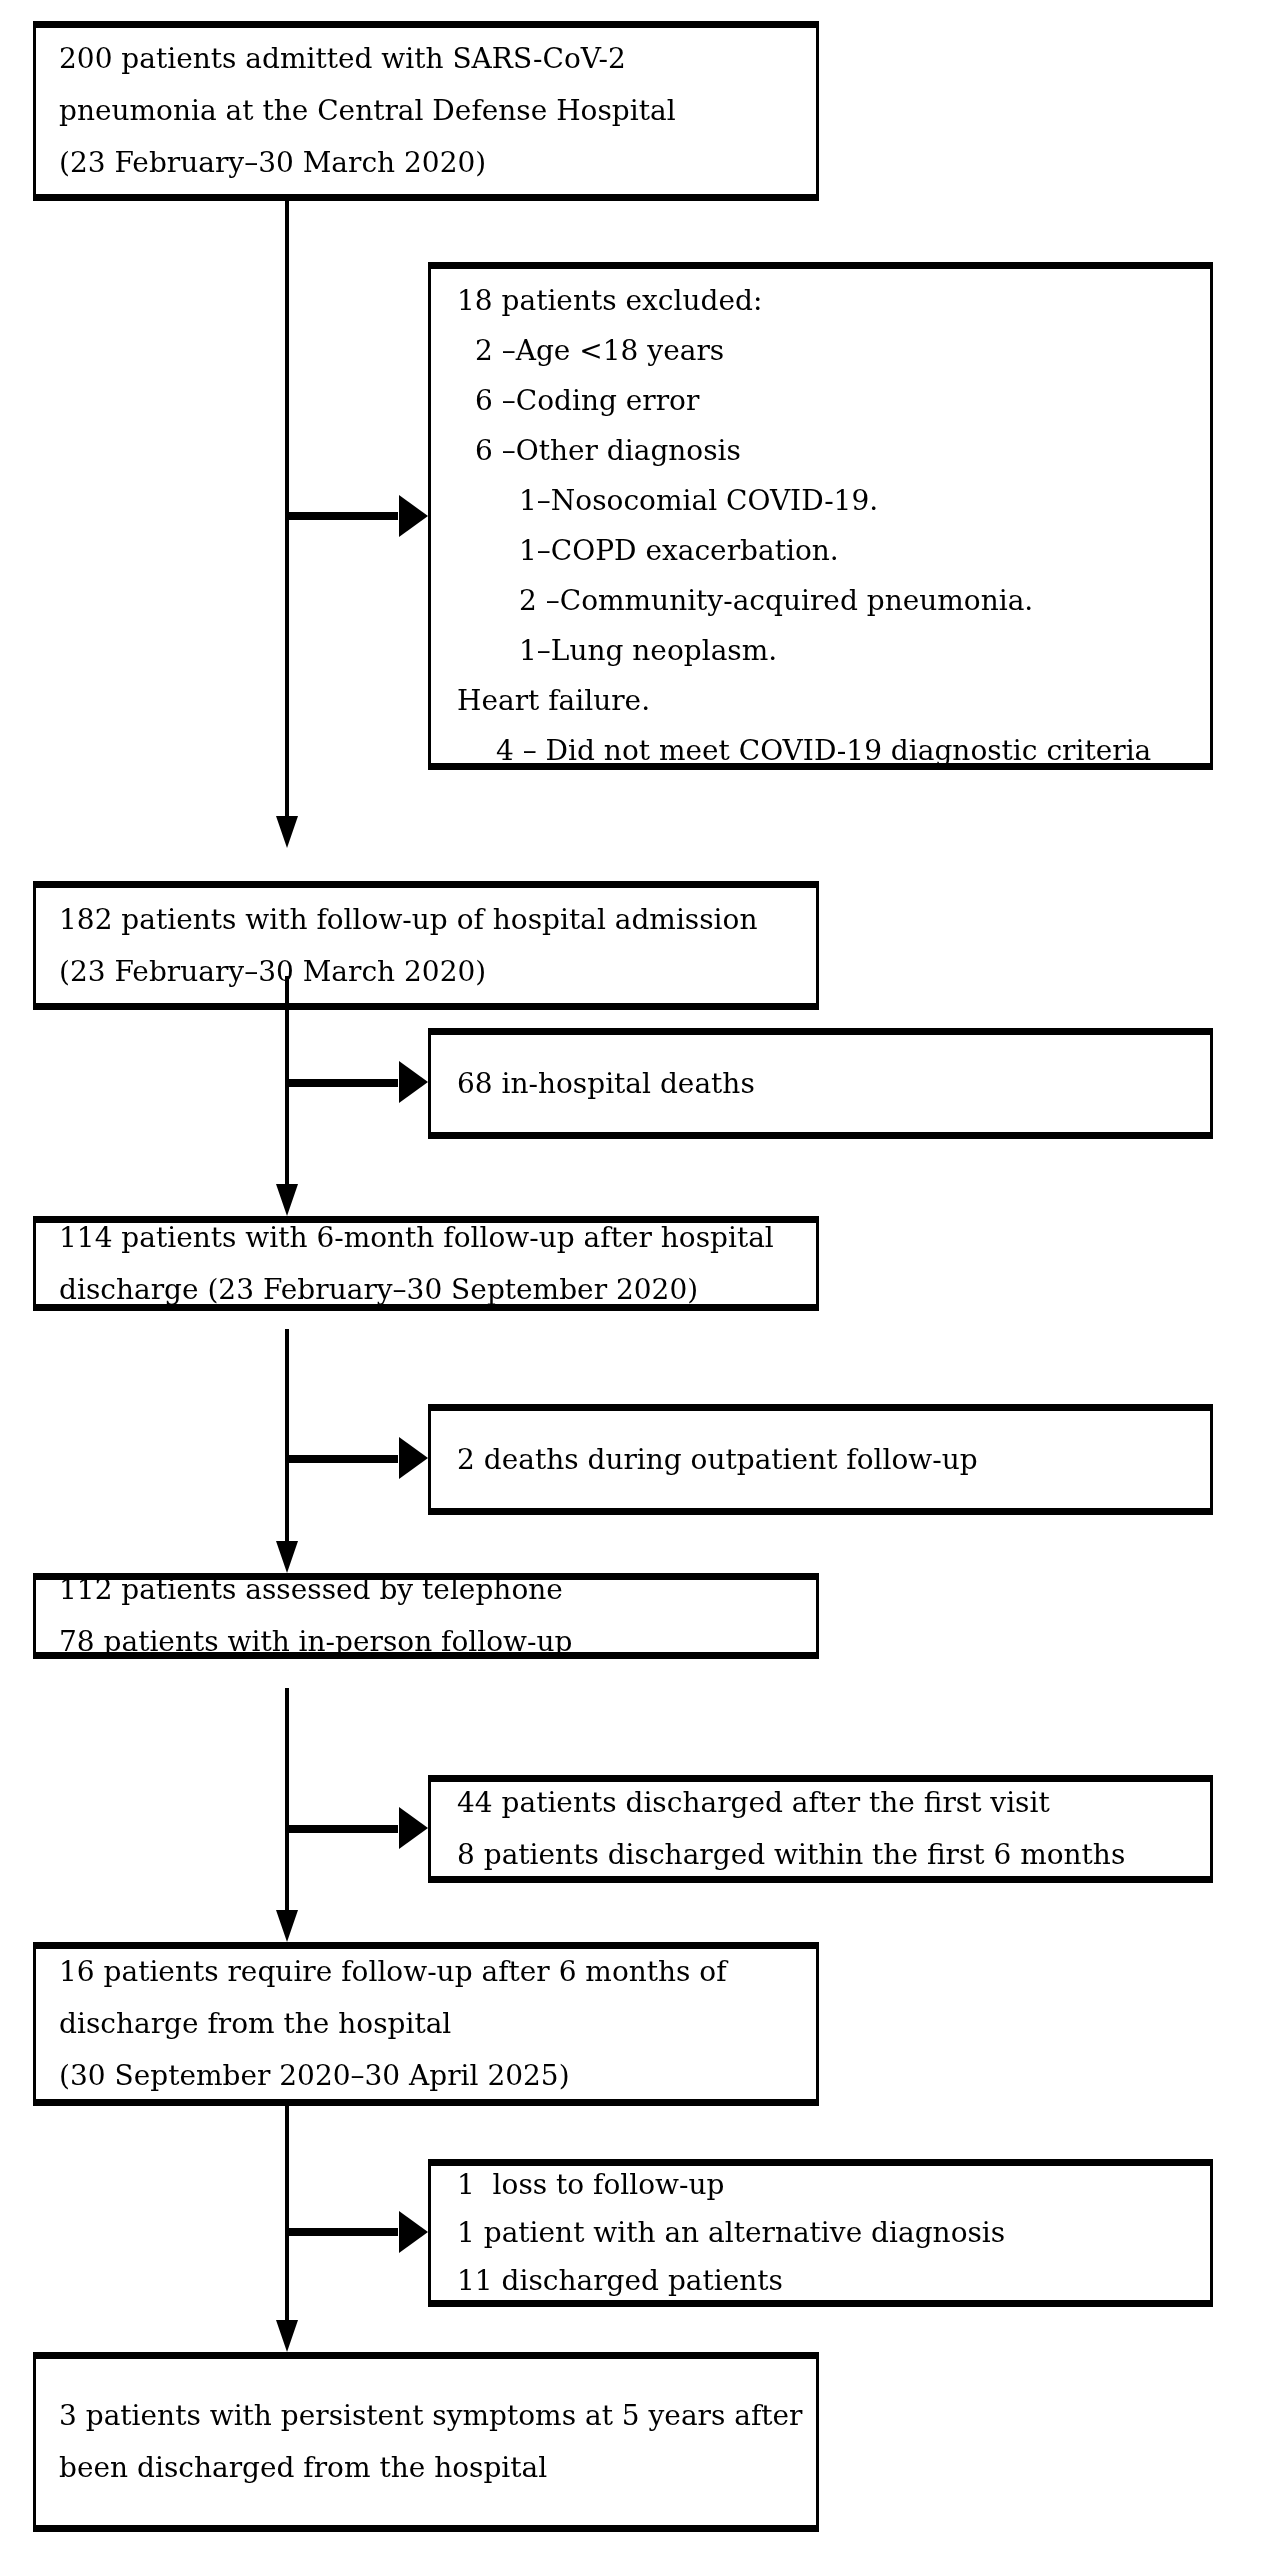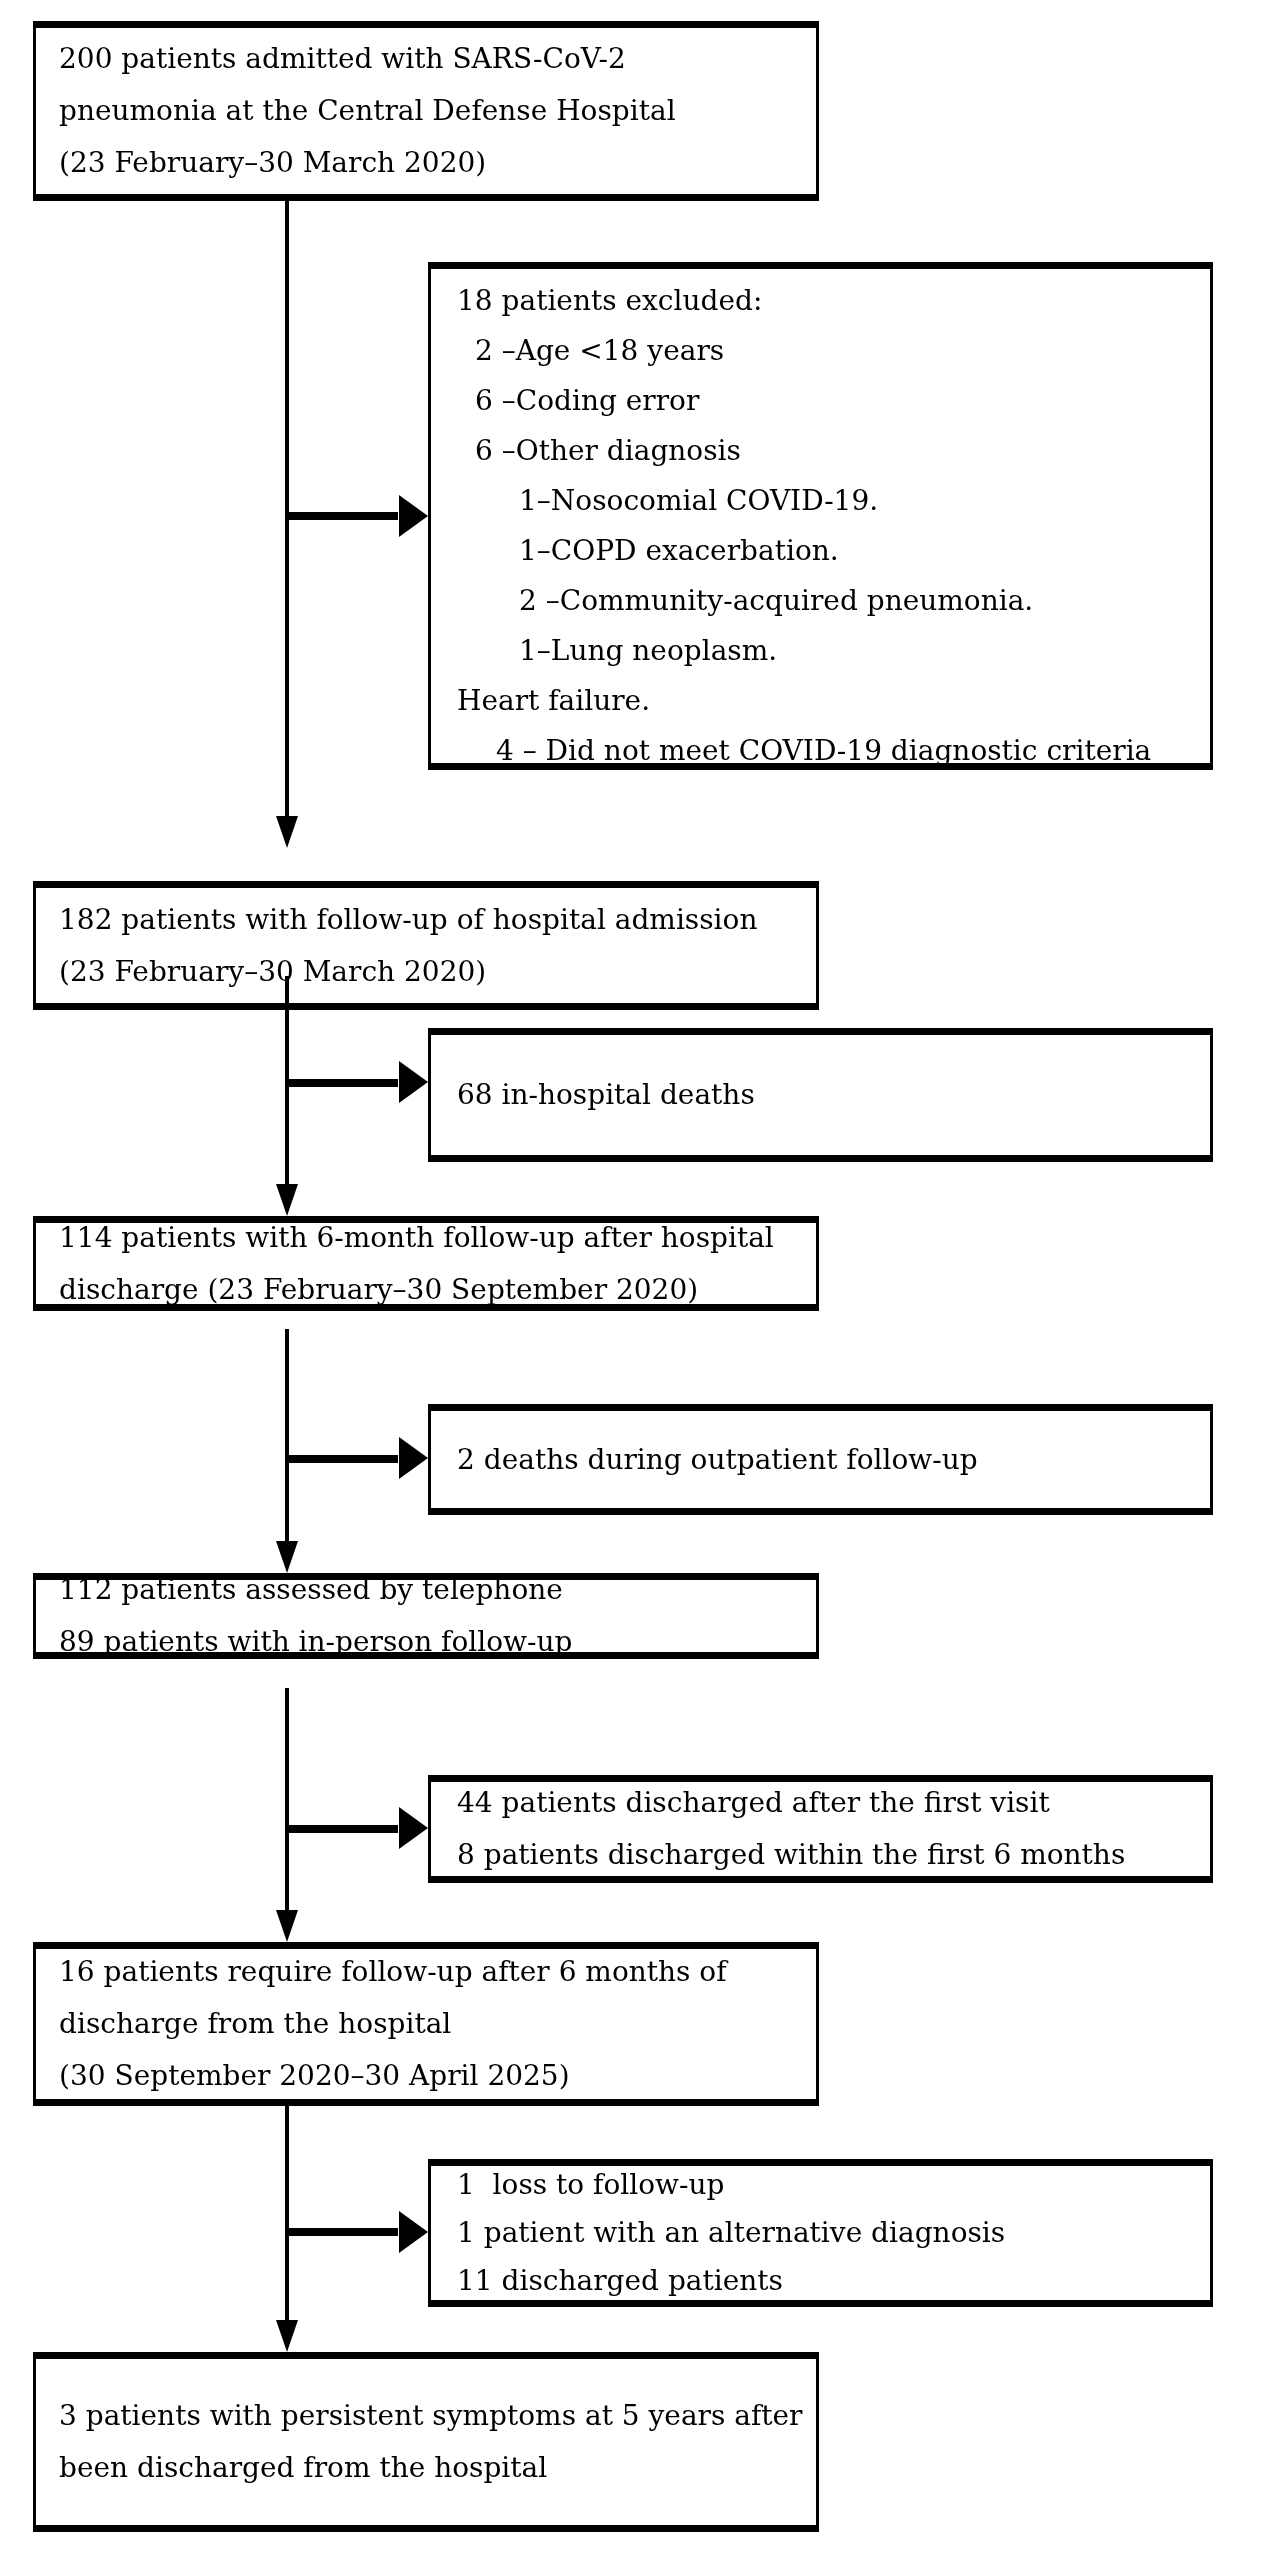--- a/index.html
+++ b/index.html
@@ -56,36 +56,36 @@
     <div class="line ind2">1–Lung neoplasm.</div>
     <div class="line">Heart failure.</div>
     <div class="line ind3">4 – Did not meet COVID-19 diagnostic criteria</div>
   </div>
 
   <div class="box left" style="top:881px;height:129px">
     <div class="line">182 patients with follow-up of hospital admission</div>
     <div class="line">(23 February–30 March 2020)</div>
   </div>
 
-  <div class="box right" style="top:1028px;height:134px">
+  <div class="box right" style="top:1028px;height:111px">
     <div class="line">68 in-hospital deaths</div>
   </div>
 
   <div class="box left" style="top:1216px;height:95px">
     <div class="line">114 patients with 6-month follow-up after hospital</div>
     <div class="line">discharge (23 February–30 September 2020)</div>
   </div>
 
   <div class="box right" style="top:1404px;height:111px">
     <div class="line">2 deaths during outpatient follow-up</div>
   </div>
 
   <div class="box left" style="top:1573px;height:86px">
     <div class="line">112 patients assessed by telephone</div>
-    <div class="line">89 patients with in-person follow-up</div>
+    <div class="line">78 patients with in-person follow-up</div>
   </div>
 
   <div class="box right" style="top:1775px;height:108px">
     <div class="line">44 patients discharged after the first visit</div>
     <div class="line">8 patients discharged within the first 6 months</div>
   </div>
 
   <div class="box left" style="top:1942px;height:164px">
     <div class="line">16 patients require follow-up after 6 months of</div>
     <div class="line">discharge from the hospital</div>

